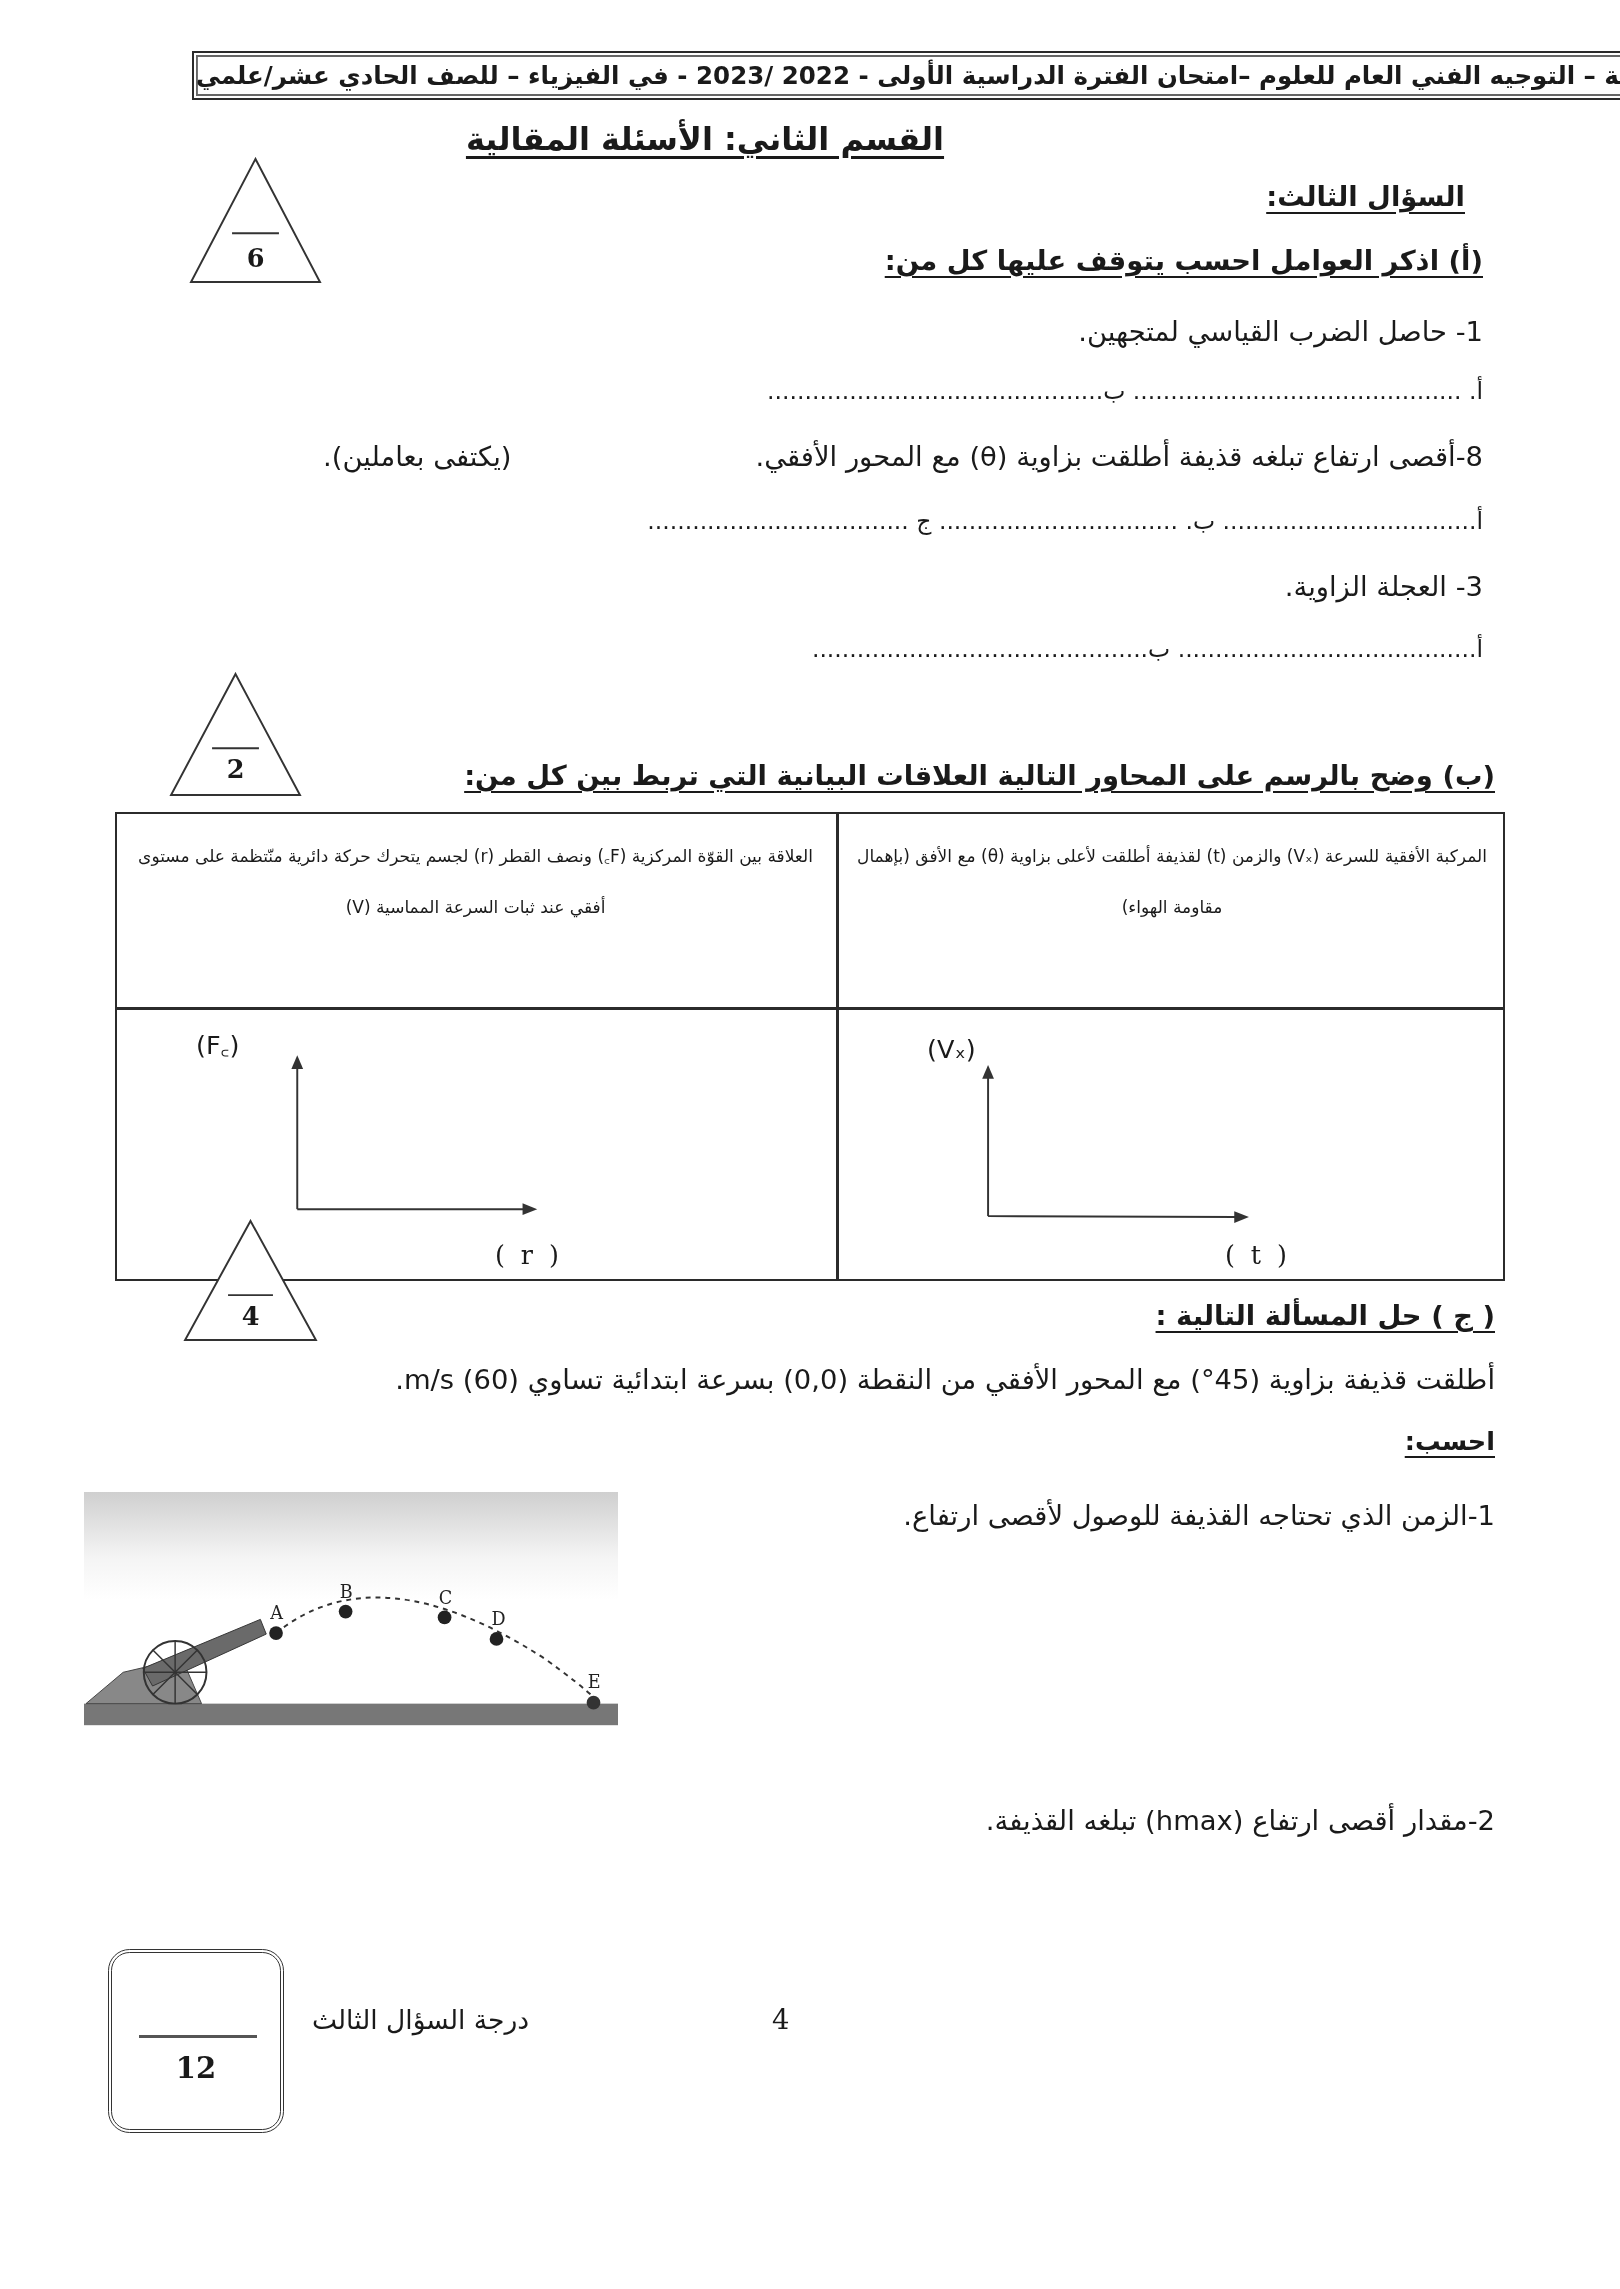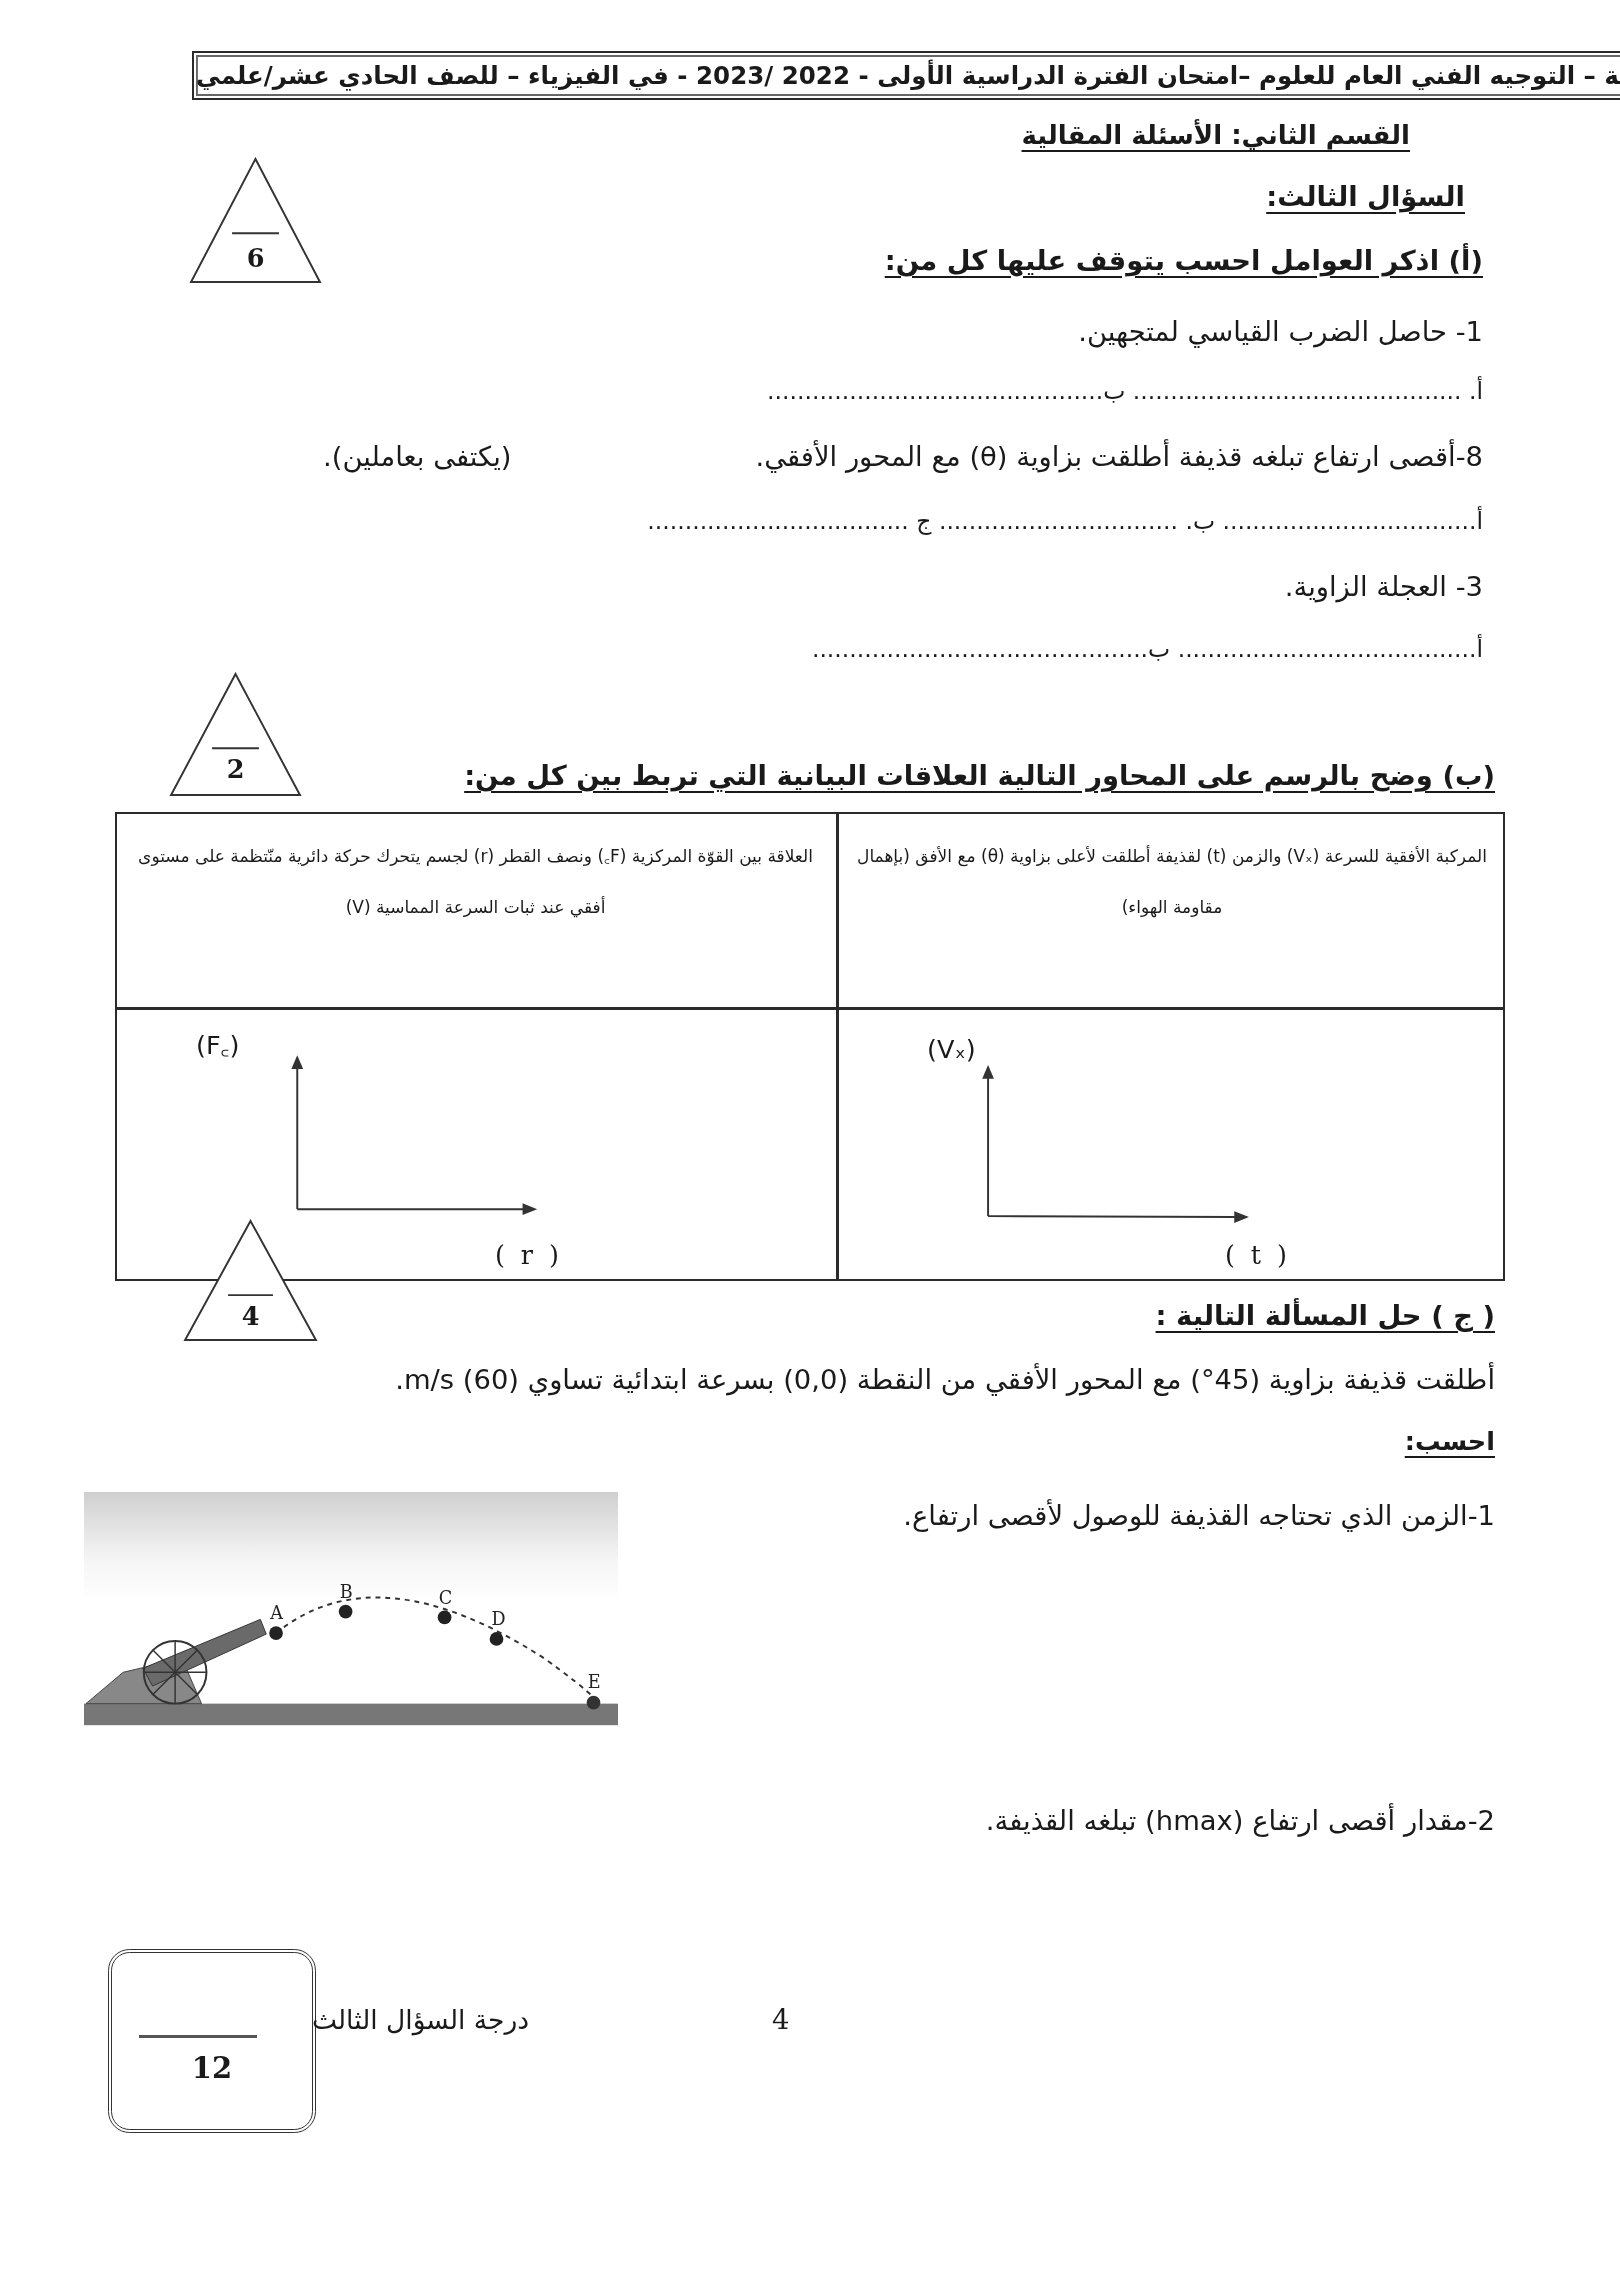--- a/index.html
+++ b/index.html
@@ -7,21 +7,21 @@
          font-family: "DejaVu Sans", "Liberation Sans", sans-serif; color: #1a1a1a; }
   .abs { position: absolute; }
   .rtl { direction: rtl; unicode-bidi: plaintext; white-space: nowrap; }
 
   
   .header-box { left: 192px; top: 51px; width: 1568px; height: 49px;
                 border: 2.9px solid #2b2b2b; box-shadow: inset 0 0 0 2px #fff, inset 0 0 0 3.9px #666;
                 box-sizing: border-box; display: flex; align-items: center; justify-content: center; }
   .header-text { font-weight: bold; font-size: 24.5px; letter-spacing: -0.5px; }
 
-  .section-title { left: 0; width: 1410px; top: 120px; text-align: right; font-weight: bold; font-size: 26px; }
+  .section-title { left: 0; width: 1410px; top: 120px; text-align: center; font-weight: bold; font-size: 32px; }
   .section-title span { text-decoration: underline; text-underline-offset: 5.9px; }
 
   .heading { font-weight: bold; font-size: 27.4px; text-decoration: underline; text-underline-offset: 5.9px; }
   .line-text { font-size: 27.4px; }
   .dots { font-size: 23.5px; letter-spacing: 1px; }
 
   
   .tri { position: absolute; }
   .tri svg { display: block; }
   .tri-num { position: absolute; width: 100%; text-align: center; font-family: "DejaVu Serif", "Liberation Serif", serif;
@@ -32,21 +32,21 @@
   .vdiv { left: 836px; top: 812px; width: 2.9px; height: 469px; background: #2b2b2b; }
   .hdiv { left: 115px; top: 1007px; width: 1390px; height: 2.9px; background: #2b2b2b; }
   .cell-text { font-size: 17px; line-height: 51px; text-align: center; white-space: normal; direction: rtl; }
   .axis-label { font-size: 25.5px; font-family: "DejaVu Sans", sans-serif; }
   .axis-label-x { font-family: "DejaVu Serif", serif; font-size: 25.5px; letter-spacing: 3.9px; }
 
   
   .figure { left: 84px; top: 1492px; width: 534px; height: 243px; }
 
   
-  .score-box { left: 108px; top: 1949px; width: 208px; height: 184px; border: 2.9px double #333; border-width: 4.9px;
+  .score-box { left: 108px; top: 1949px; width: 176px; height: 184px; border: 2.9px double #333; border-width: 4.9px;
                border-radius: 21.6px; box-sizing: border-box; }
   .score-line { position: absolute; left: 27.4px; top: 82px; width: 118px; height: 2.9px; background: #555; }
   .score-num { position: absolute; left: 0; width: 100%; top: 98px; text-align: center;
                font-family: "DejaVu Serif", serif; font-weight: bold; font-size: 29px; }
   .footer-label { font-size: 26.5px; }
   .page-num { font-family: "DejaVu Serif", serif; font-size: 27.4px; }
 </style>
 </head>
 <body>
 

